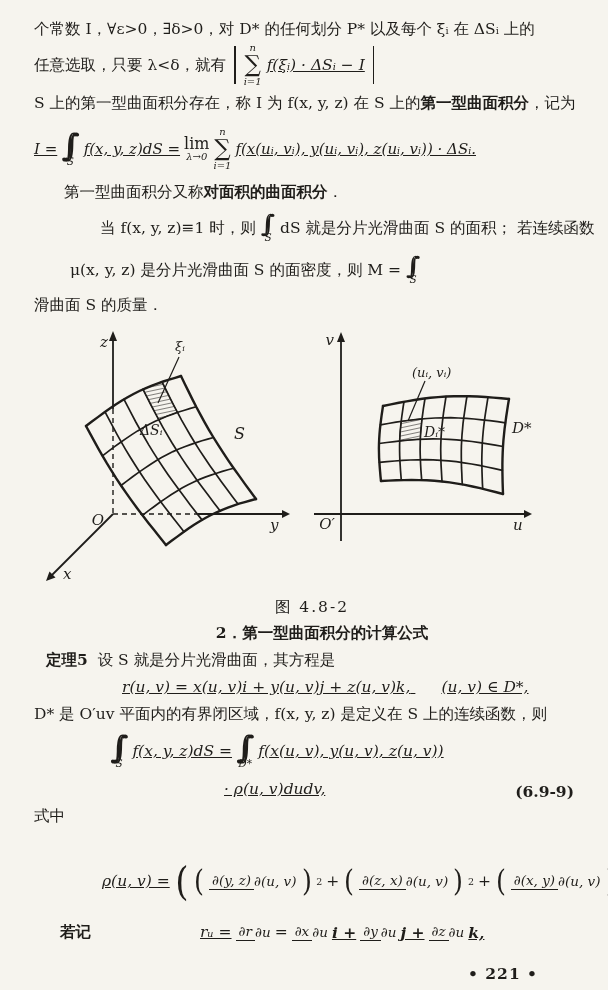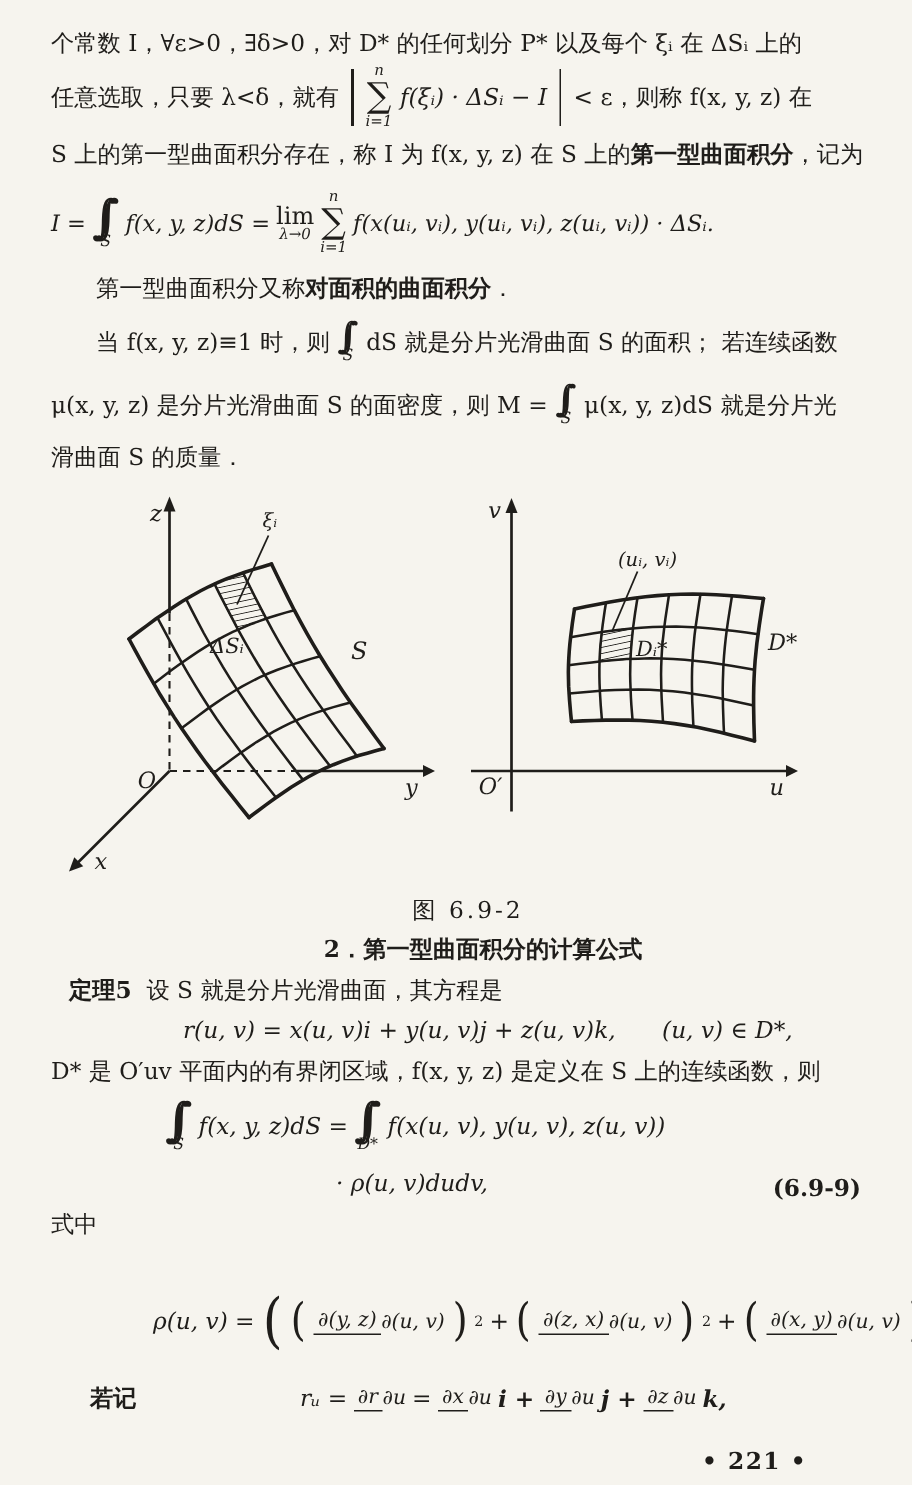--- a/index.html
+++ b/index.html
@@ -6,21 +6,21 @@
   * { margin:0; padding:0; box-sizing:border-box; }
   html,body { width:608px; }
   body {
     height:990px; background:var(--paper); color:var(--ink);
     font-family:"DejaVu Serif","Liberation Serif",serif;
     font-size:15.5px; overflow:hidden;
   }
   .page { width:608px; height:990px; padding:16px 20px 0 34px; position:relative; }
   .line { white-space:nowrap; line-height:26px; }
   .tall { display:flex; align-items:center; gap:5px; white-space:nowrap; }
-  .mi { font-style:italic; }
+  .mi { font-style:italic;text-decoration:underline; }
   .b  { font-weight:bold; }
   .indent { padding-left:30px; }
   .disp { display:flex; align-items:center; justify-content:flex-start; gap:4px; white-space:nowrap; }
 
   
   .iint { display:inline-flex; flex-direction:column; align-items:center; line-height:1; }
   .irow { display:inline-block; line-height:.9; }
   .ig  { font-size:24px; }
   .ig2 { margin-left:-0.45em; }
   .iint.big .ig { font-size:31px; }
@@ -39,21 +39,21 @@
   
   .frac { display:inline-flex; flex-direction:row; align-items:center; line-height:1.25; font-style:italic; font-size:13.5px; }
   .frac .num { border-bottom:1.4px solid var(--ink); padding:0 3px; }
   .p-med { font-size:30px; line-height:0; display:inline-block; transform:scaleX(.85); }
   .p-big { font-size:40px; line-height:0; display:inline-block; transform:scaleX(.85); }
   sup.sq { font-size:9.5px; vertical-align:9px; }
   sup.sqbig { font-size:10px; vertical-align:14px; }
 
   .eq1 { margin:7px 0 4px 0; font-size:15px; }
   .para2 { line-height:29px; }
-  .p3l1, .p3l2 { height:42px; }
+  .p3l1, .p3l2 { height:42px;margin-left:36px; }
   .p3l3 { line-height:28px; }
 
   .figwrap { margin:10px 0 0 2px; }
   .caption { text-align:center; line-height:24px; margin-top:0px; letter-spacing:2px; }
   svg text { font-family:"DejaVu Serif","Liberation Serif",serif; fill:var(--ink); }
 
   .heading { margin-top:0; line-height:27px; padding-left:22px;text-align:center; }
   .thmline { line-height:27px; padding-left:12px; }
   .eqr { line-height:27px; padding-left:88px; }
   .eq9r1 { height:48px; padding-left:76px; }
@@ -76,21 +76,20 @@
   <div class="tall" style="height:46px">
     <span>任意选取，只要 λ&lt;δ，就有</span>
     <span class="bar"></span>
     <span class="stack sum">
       <span class="top">n</span>
       <span class="mid">∑</span>
       <span class="bot">i=1</span>
     </span>
     <span class="mi">f(ξᵢ) · ΔSᵢ − I</span>
     <span class="bar"></span>
-    <span>&lt; ε，则称 f(x, y, z) 在</span>
   </div>
 
   <div class="line" style="line-height:30px">
     <span>S 上的第一型曲面积分存在，称 I 为 f(x, y, z) 在 S 上的</span><span class="b">第一型曲面积分</span><span>，记为</span>
   </div>
 
   <div class="disp eq1" style="height:48px">
     <span class="mi">I =</span>
     <span class="iint big">
       <span class="irow"><span class="ig">∫</span><span class="ig ig2">∫</span></span>
@@ -120,21 +119,20 @@
       <span class="isub">S</span>
     </span>
     <span>dS 就是分片光滑曲面 S 的面积； 若连续函数</span>
   </div>
   <div class="tall p3l2">
     <span>μ(x, y, z) 是分片光滑曲面 S 的面密度，则 M =</span>
     <span class="iint">
       <span class="irow"><span class="ig">∫</span><span class="ig ig2">∫</span></span>
       <span class="isub">S</span>
     </span>
-    <span>μ(x, y, z)dS 就是分片光</span>
   </div>
   <div class="line p3l3">滑曲面 S 的质量．</div>
 
   <div class="figwrap">
     <svg width="548" height="262" viewBox="0 0 548 262">
       <defs>
         <pattern id="hatch" width="4" height="4" patternUnits="userSpaceOnUse" patternTransform="rotate(78)">
           <line x1="0" y1="0" x2="0" y2="4" stroke="#1f1d1a" stroke-width="1.1"></line>
         </pattern>
       </defs>
@@ -198,21 +196,21 @@
         </g>
       <line x1="389" y1="52" x2="372" y2="92" stroke="#1f1d1a" stroke-width="1.2"></line>
 
       <text x="298" y="16" font-size="15" font-style="italic" text-anchor="end">v</text>
       <text x="477" y="201" font-size="15" font-style="italic">u</text>
       <text x="291" y="200" font-size="15" font-style="italic" text-anchor="middle">O′</text>
       <text x="376" y="48" font-size="13" font-style="italic">(uᵢ, vᵢ)</text>
       <text x="388" y="108" font-size="14" font-style="italic">Dᵢ*</text>
       <text x="476" y="104" font-size="15" font-style="italic">D*</text>
     </svg>
-    <div class="caption">图  6.9-2</div>
+    <div class="caption">图  4.8-2</div>
   </div>
 
   <div class="line heading b">2．第一型曲面积分的计算公式</div>
   <div class="line thmline">
     <span class="b">定理5</span>&nbsp;&nbsp;<span>设 S 就是分片光滑曲面，其方程是</span>
   </div>
   <div class="line eqr mi">
     <span>r(u, v) = x(u, v)i + y(u, v)j + z(u, v)k,</span>
     <span style="margin-left:26px">(u, v) ∈ D*,</span>
   </div>

